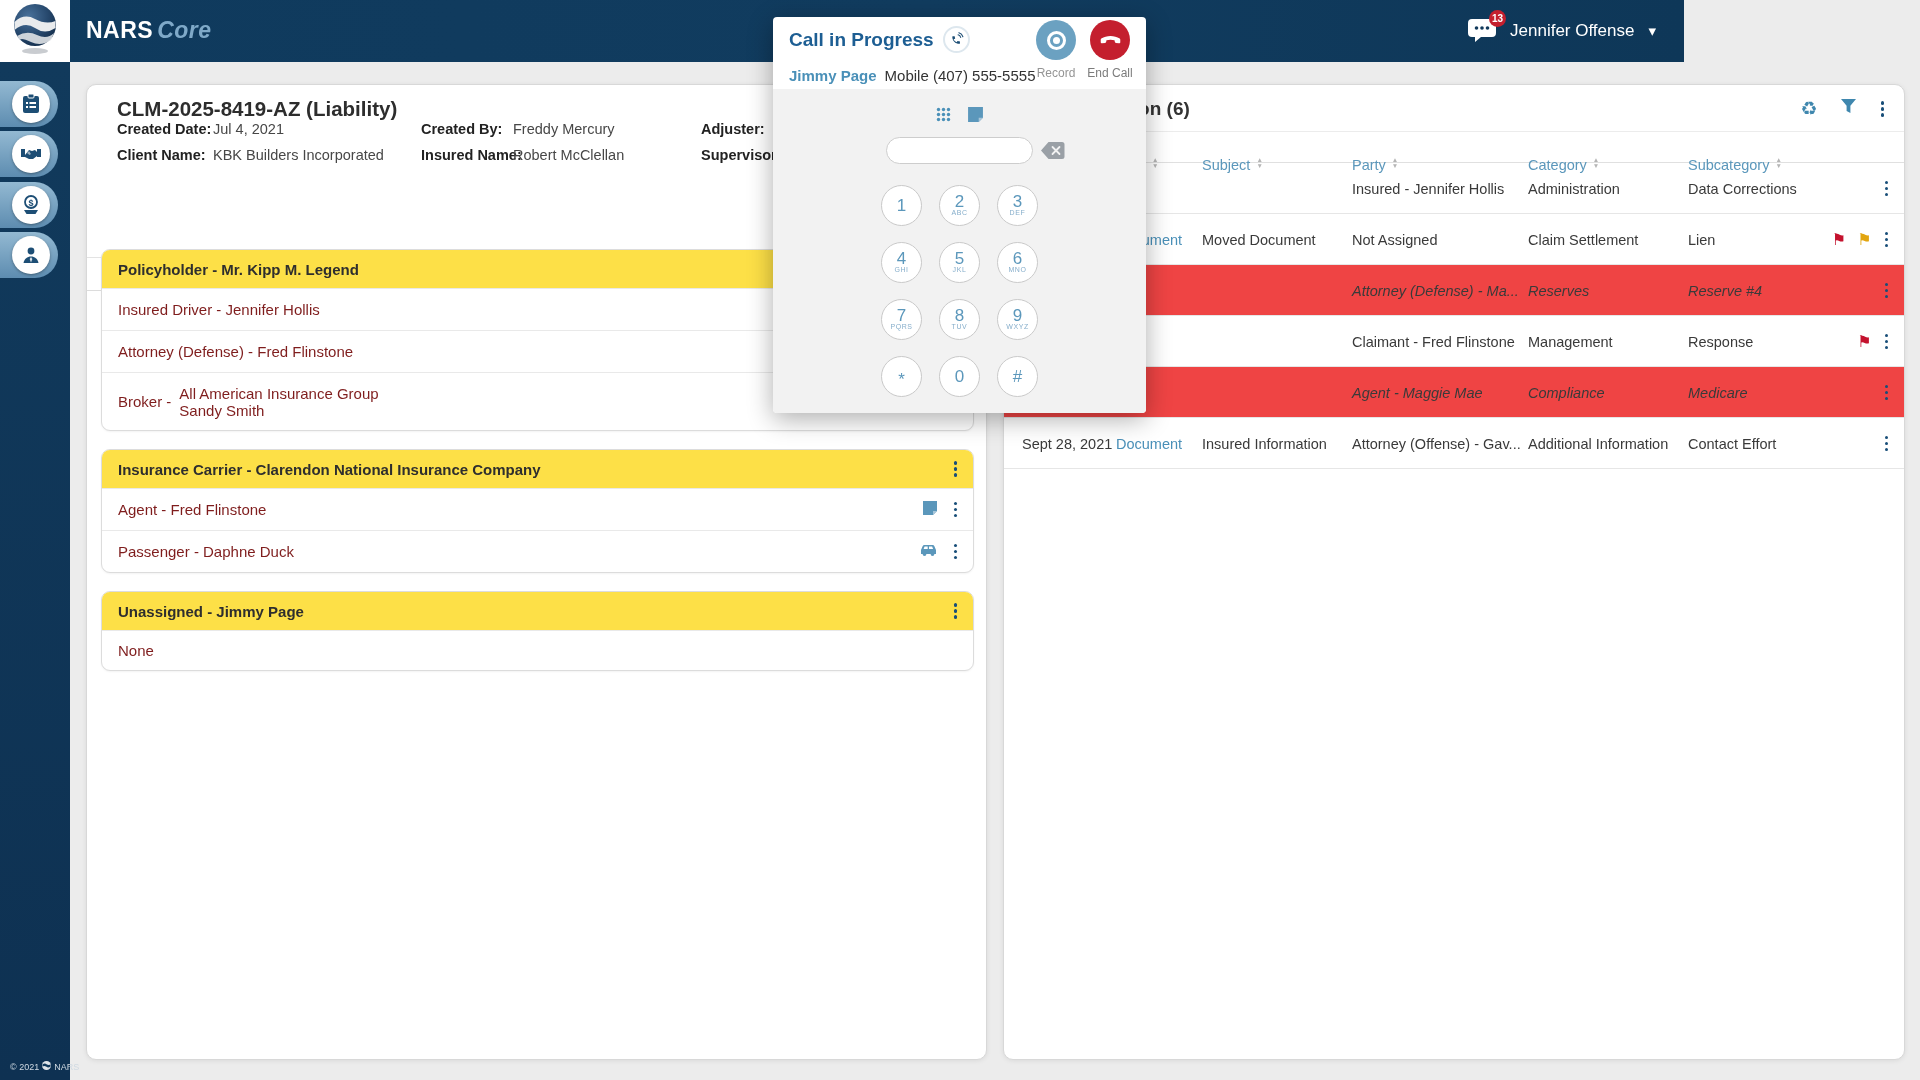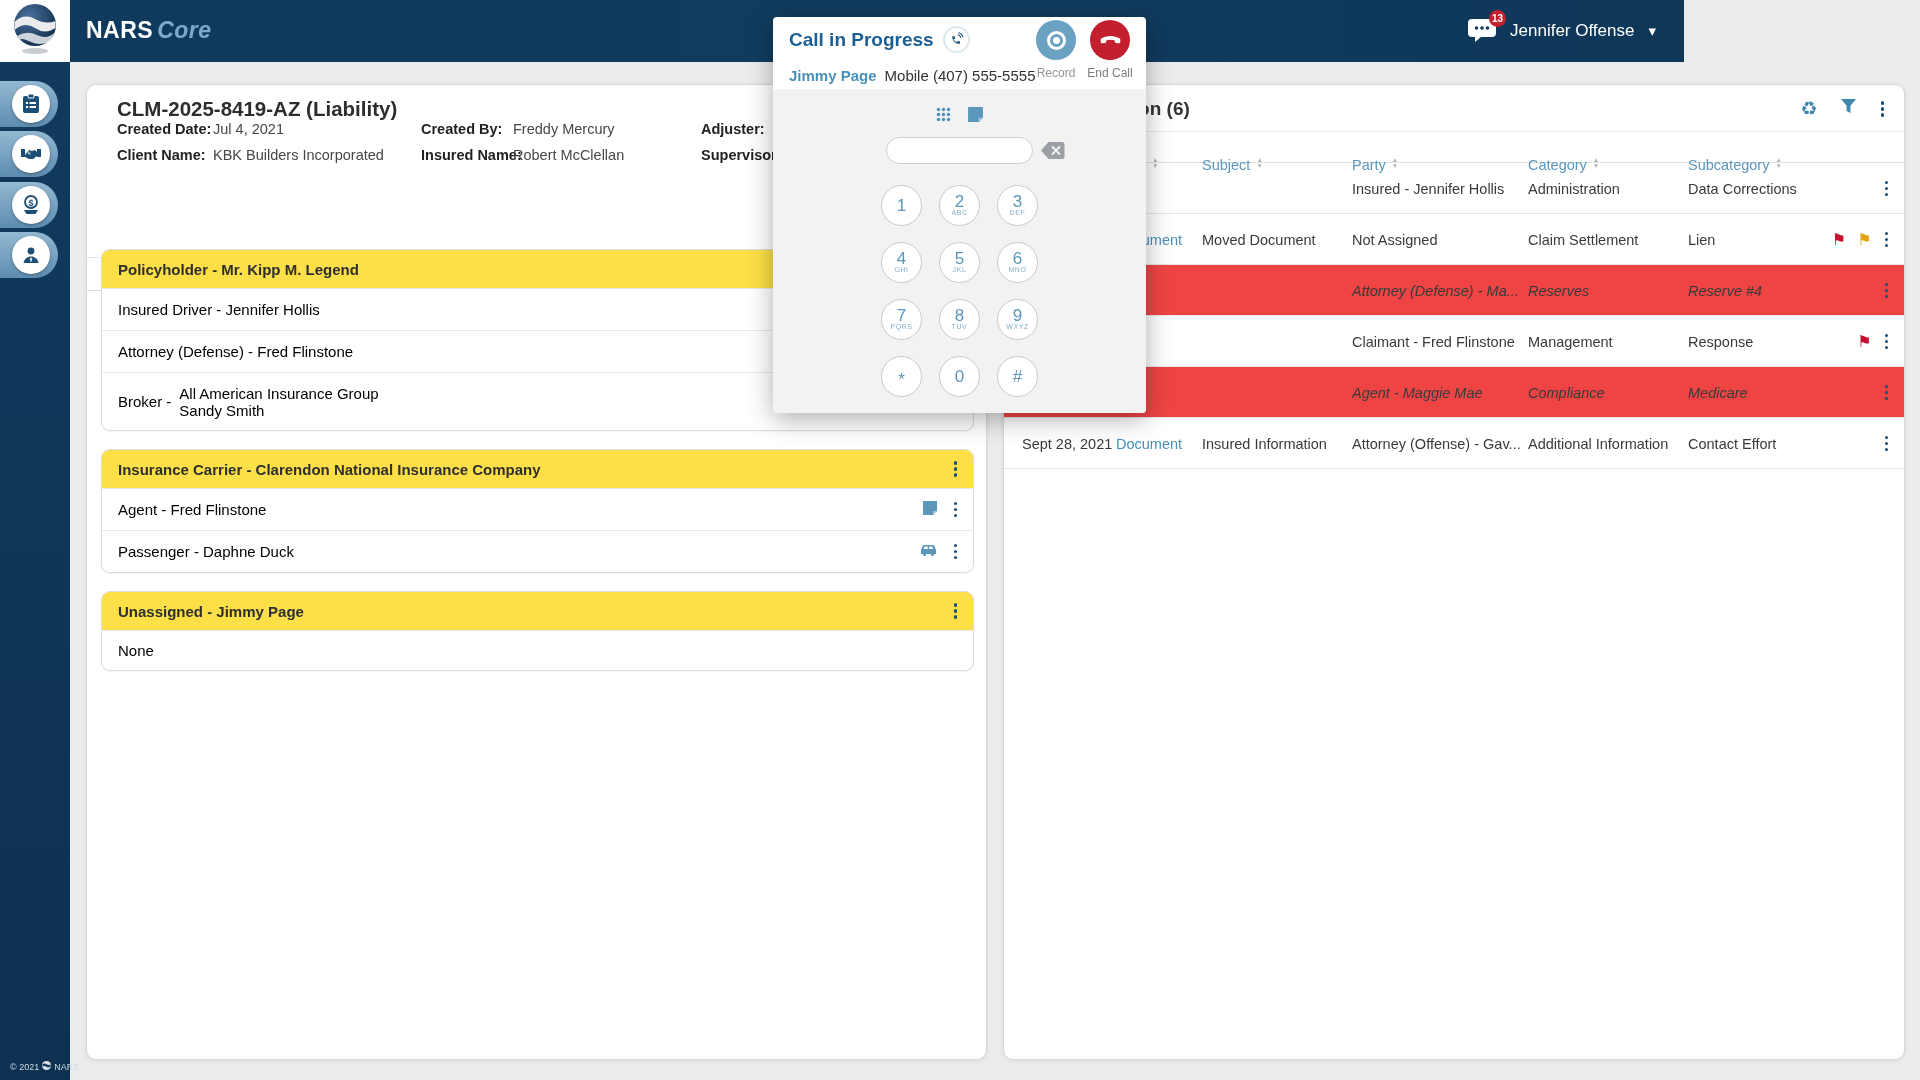--- a/index.html
+++ b/index.html
@@ -50,21 +50,21 @@
   .addparty { position:absolute; left:18px; top:222px; display:flex; align-items:center; gap:7px;
               color:#4a90b8; font-size:15px; cursor:pointer; }
   .plus-circle { width:16px; height:16px; border-radius:50%; background:#3f87ae; color:#fff; font-size:12px;
                  display:flex; align-items:center; justify-content:center; line-height:0; }
 
   .gcard { position:absolute; left:14px; width:873px; border:1px solid #dcdcdc; border-radius:9px;
            overflow:hidden; box-shadow:0 1px 2px rgba(0,0,0,.05); background:#fff; }
   .ghead { height:38px; background:#fde047; display:flex; align-items:center; padding:0 14px 0 16px;
            font-size:15px; font-weight:bold; color:#2e2e2e; }
   .grow { min-height:42px; border-top:1px solid #e9e9e9; display:flex; align-items:center;
-          padding:0 14px 0 16px; font-size:15px; color:#000000; }
+          padding:0 14px 0 16px; font-size:15px; color:#7f1d1d; }
   .spacer { flex:1; }
   .rowicons { display:flex; align-items:center; gap:14px; }
   .kebab { display:inline-flex; flex-direction:column; gap:2.5px; cursor:pointer; padding:2px; }
   .kebab i { width:3.5px; height:3.5px; border-radius:50%; background:#184e78; display:block; }
   .broker-lines { line-height:17px; padding:10px 0; }
 
   
   .doc-title { position:absolute; left:19px; top:13px; font-size:19px; font-weight:bold; color:#333; }
   .doc-tools { position:absolute; right:18px; top:14px; display:flex; align-items:center; gap:22px; }
   .recycle { color:#3f87ae; font-size:19px; line-height:19px; }

